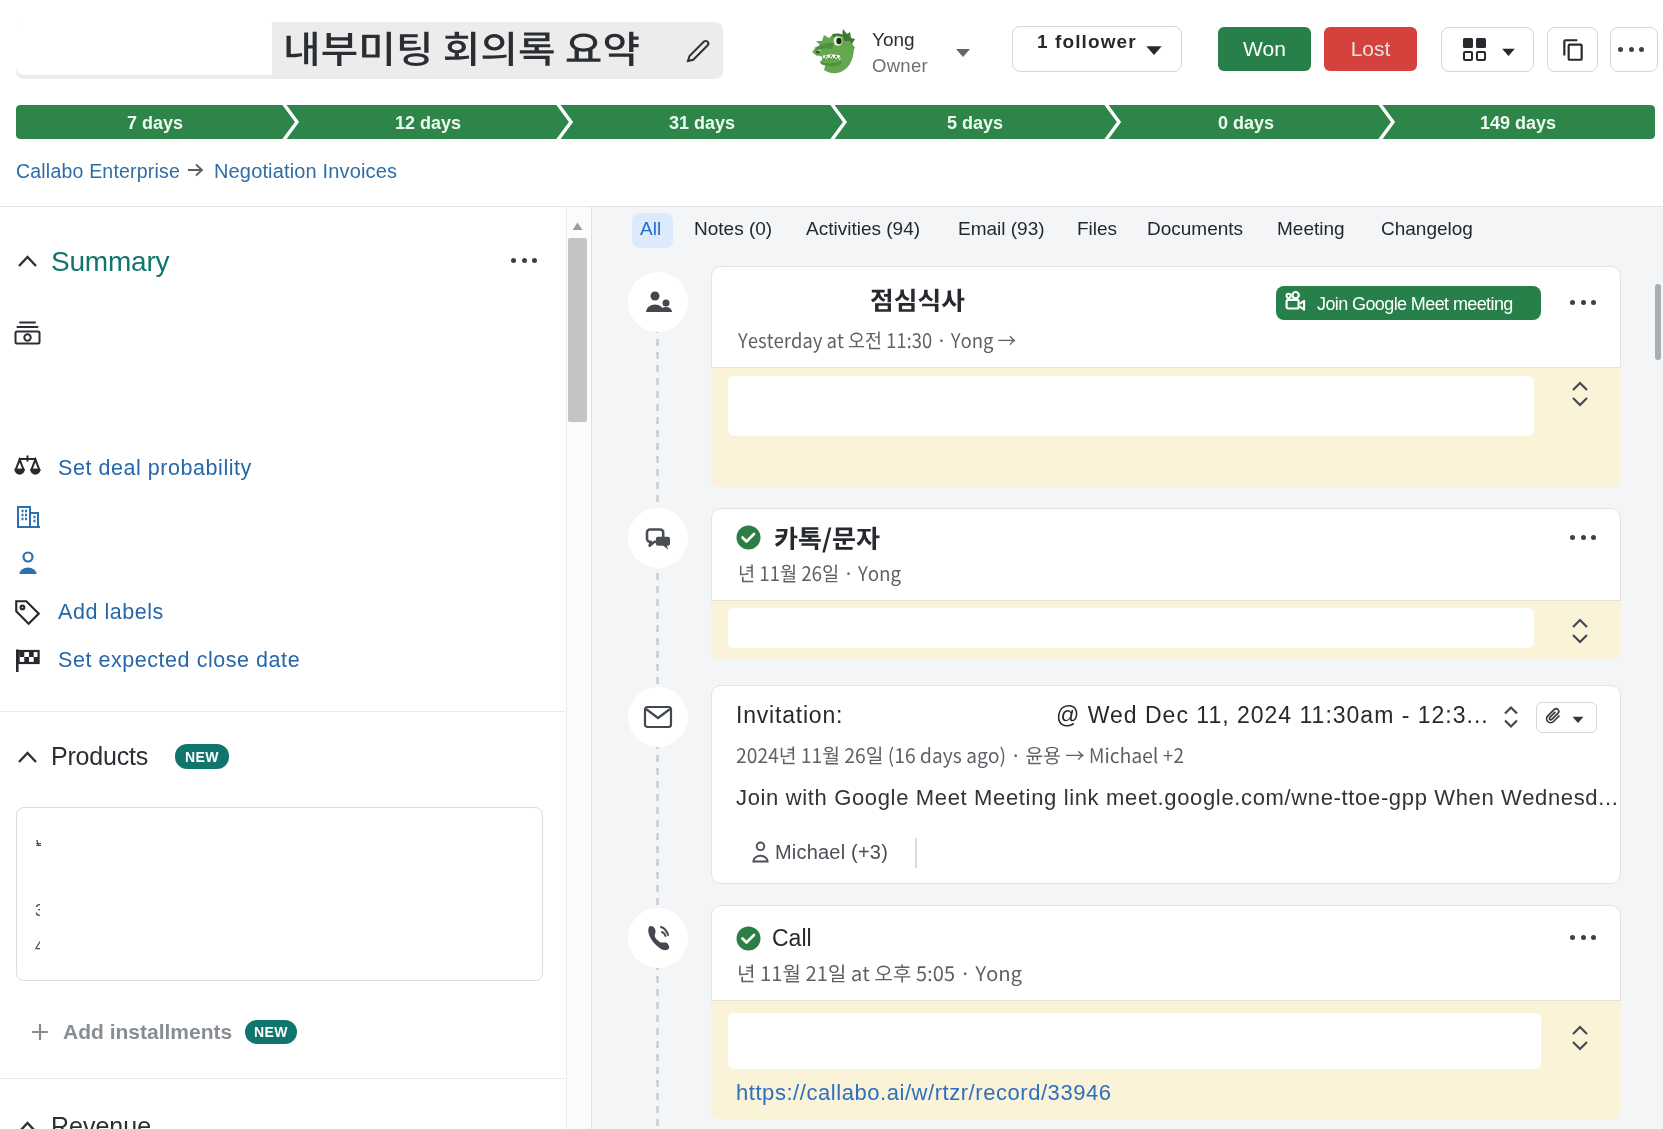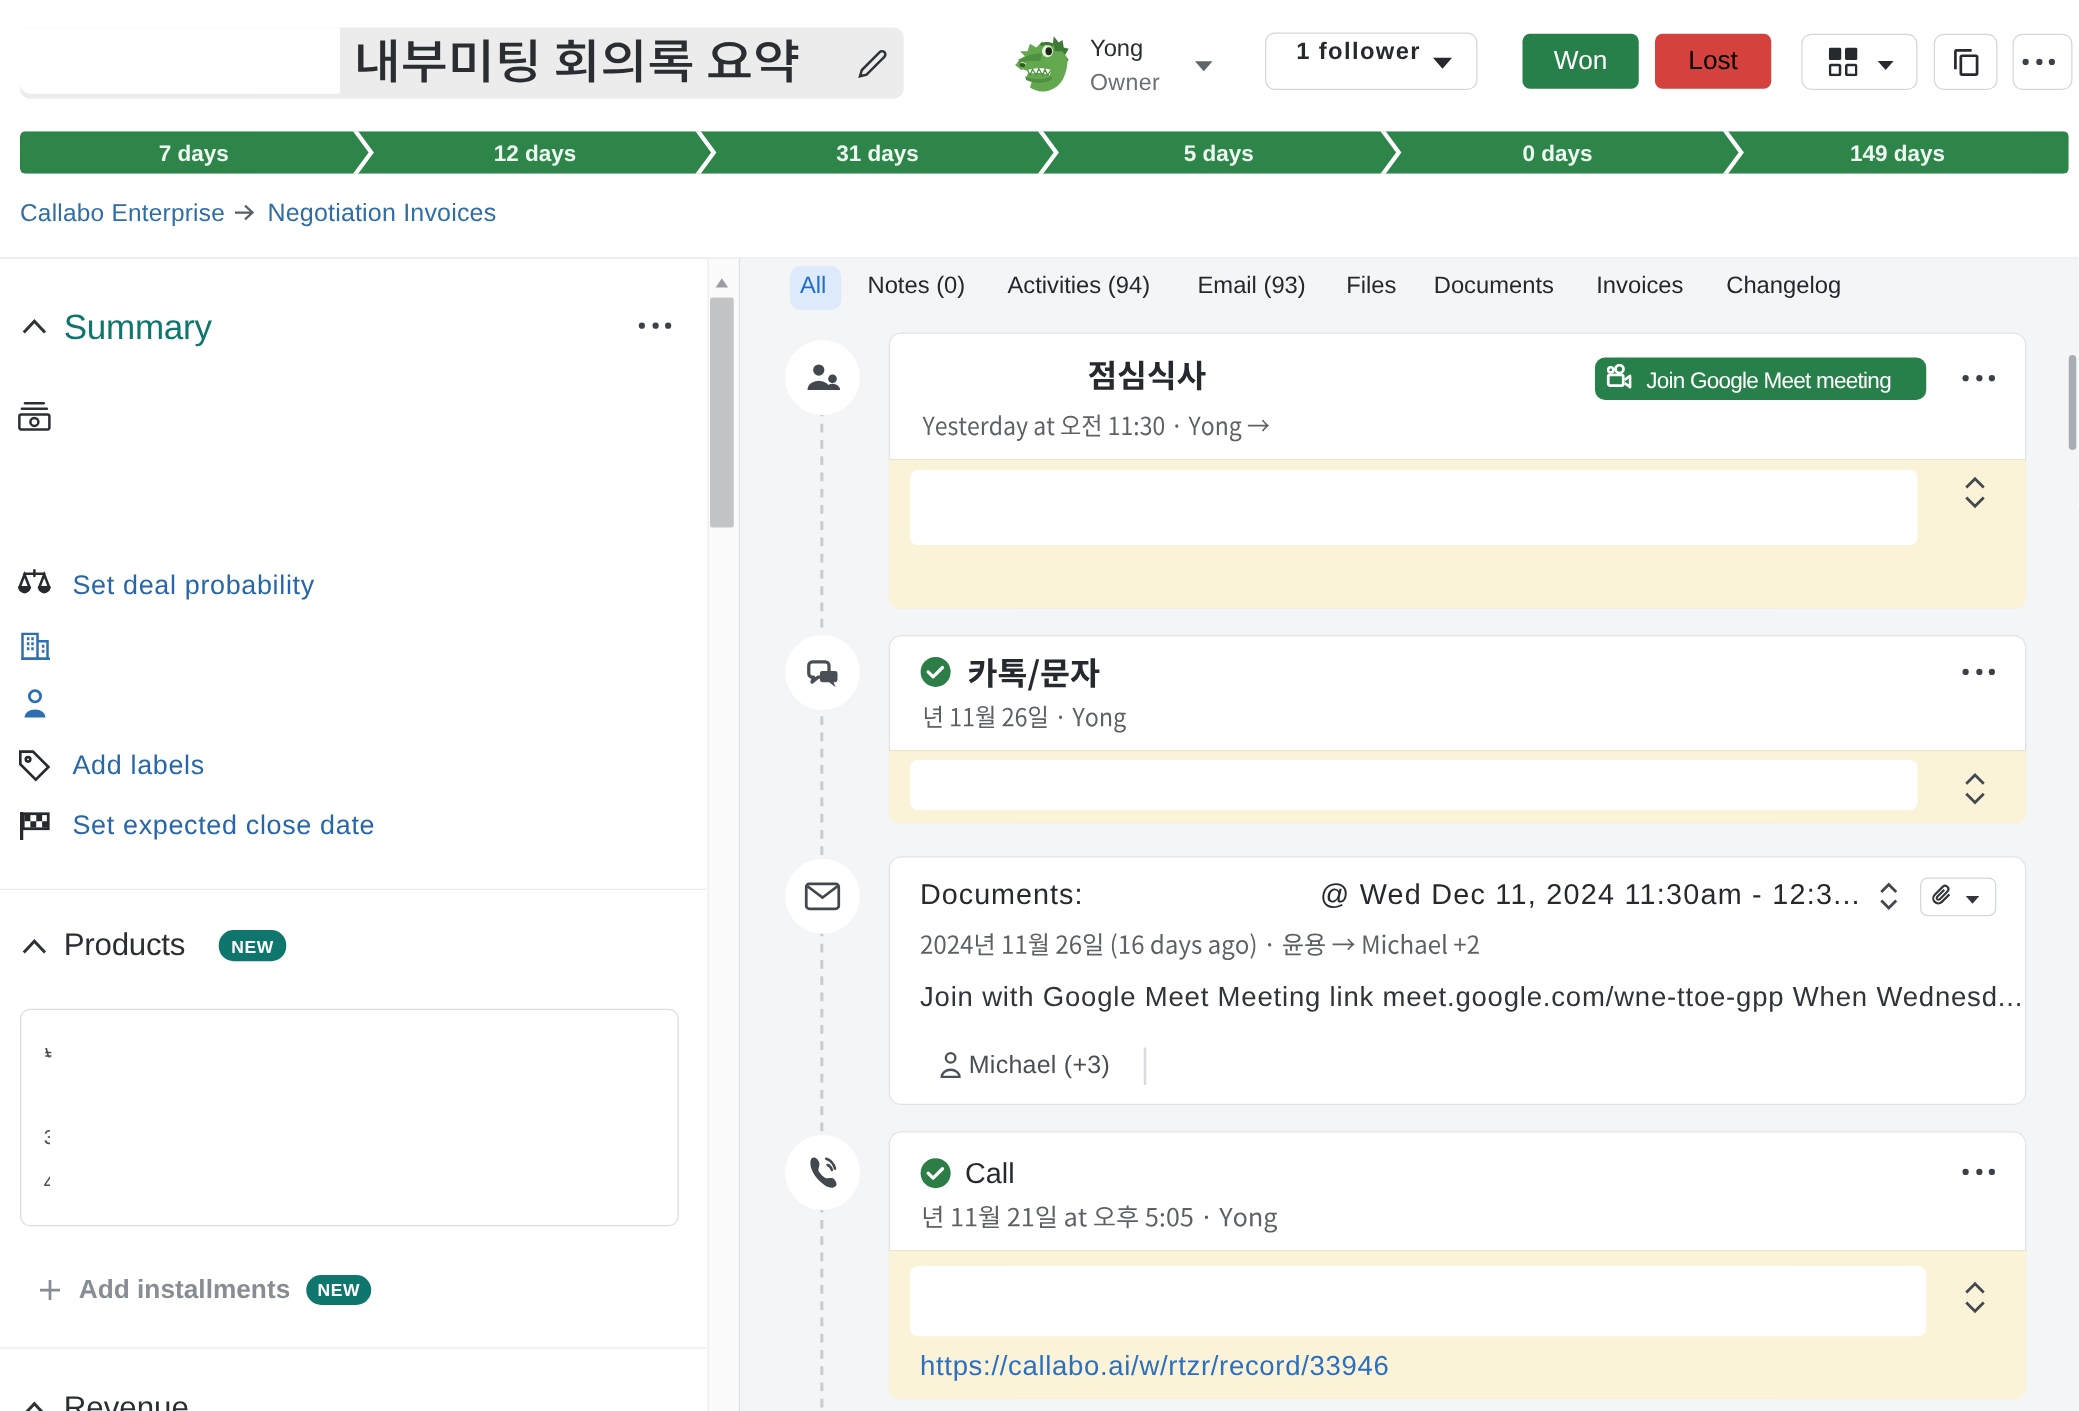--- a/index.html
+++ b/index.html
@@ -50,21 +50,21 @@
       <path d="M2 2h14L9 10z" fill="#5f6569"></path>
     </svg>
 
 <div class="obtn" style="left:1012px;top:26px;width:170px;height:46px"></div>
 <div class="abs" style="left:1037px;top:31px;font-size:19px;font-weight:600;color:#26292e;letter-spacing:1.1px">1 follower</div>
 <svg class="abs" style="left:1144px;top:44px" width="20" height="12" viewBox="0 0 18 11">
       <path d="M2 2h14L9 10z" fill="#26292e"></path>
     </svg>
 
 <div class="abs b" style="left:1218px;top:27px;width:93px;height:44px;background:#27804a;border-radius:6px;color:#fff;font-size:21px;text-align:center;line-height:43px">Won</div>
-<div class="abs b" style="left:1324px;top:27px;width:93px;height:44px;background:#d5413d;border-radius:6px;color:#000000;font-size:21px;text-align:center;line-height:43px">Lost</div>
+<div class="abs b" style="left:1324px;top:27px;width:93px;height:44px;background:#d5413d;border-radius:6px;color:#e5e5e5;font-size:21px;text-align:center;line-height:43px">Lost</div>
 
 <div class="obtn" style="left:1441px;top:27px;width:93px;height:45px"></div>
 <svg class="abs" style="left:1463px;top:38px" width="23" height="23" viewBox="0 0 23 23">
       <rect x="0" y="0" width="10" height="10" rx="1.5" fill="#26292e"></rect>
       <rect x="13" y="0" width="10" height="10" rx="1.5" fill="#26292e"></rect>
       <rect x="1" y="14" width="8" height="8" rx="1" fill="none" stroke="#26292e" stroke-width="2"></rect>
       <rect x="14" y="14" width="8" height="8" rx="1" fill="none" stroke="#26292e" stroke-width="2"></rect>
     </svg>
 <svg class="abs" style="left:1500px;top:47px" width="17" height="10" viewBox="0 0 18 11">
       <path d="M2 2h14L9 10z" fill="#26292e"></path>
@@ -192,21 +192,21 @@
 
 <div class="abs" style="left:592px;top:207px;width:1071px;height:922px;background:#f4f5f7"></div>
 
 <div class="abs" style="left:632px;top:213px;width:41px;height:35px;background:#dceafc;border-radius:8px"></div>
 <div class="abs b" style="left:640px;top:218px;font-size:19px;color:#1f6fc9">All</div>
 <div class="abs b" style="left:694px;top:218px;font-size:19px;color:#24282d">Notes (0)</div>
 <div class="abs b" style="left:806px;top:218px;font-size:19px;color:#24282d">Activities (94)</div>
 <div class="abs b" style="left:958px;top:218px;font-size:19px;color:#24282d">Email (93)</div>
 <div class="abs b" style="left:1077px;top:218px;font-size:19px;color:#24282d">Files</div>
 <div class="abs b" style="left:1147px;top:218px;font-size:19px;color:#24282d">Documents</div>
-<div class="abs b" style="left:1277px;top:218px;font-size:19px;color:#24282d">Invoices</div>
+<div class="abs b" style="left:1277px;top:218px;font-size:19px;color:#24282d">Meeting</div>
 <div class="abs b" style="left:1381px;top:218px;font-size:19px;color:#24282d">Changelog</div>
 
 <svg class="abs" style="left:656px;top:300px" width="3" height="829" viewBox="0 0 3 829">
       <path d="M1.5 0V829" stroke="#c8ccd1" stroke-width="2.5" stroke-dasharray="7 6"></path>
     </svg>
 
 <div class="card" style="top:266px;height:221px"></div>
 <svg class="abs" style="left:870px;top:286px" width="95" height="31" viewBox="0 -25.4 99.4 33" preserveAspectRatio="none">
       <path d="M14.6 -16.9H19.4V-13.9H14.6ZM18.4 -22.6H22.0V-8.2H18.4ZM5.3 -7.1H22.0V2.1H5.3ZM18.5 -4.3H8.9V-0.7H18.5ZM6.9 -20.3H9.8V-18.7Q9.8 -16.4 9.0 -14.2Q8.3 -12.1 6.7 -10.5Q5.2 -8.9 2.8 -8.1L1.0 -10.9Q2.5 -11.5 3.6 -12.3Q4.8 -13.1 5.5 -14.1Q6.2 -15.2 6.5 -16.4Q6.9 -17.5 6.9 -18.7ZM7.6 -20.3H10.5V-18.7Q10.5 -17.3 11.1 -15.8Q11.7 -14.4 12.9 -13.2Q14.2 -12.1 16.2 -11.4L14.4 -8.6Q12.1 -9.4 10.6 -10.9Q9.1 -12.4 8.4 -14.5Q7.6 -16.5 7.6 -18.7ZM1.9 -21.3H15.4V-18.5H1.9Z M43.1 -22.6H46.7V-8.5H43.1ZM30.1 -7.3H46.7V2.1H30.1ZM43.2 -4.5H33.6V-0.7H43.2ZM31.8 -21.7H34.8V-19.3Q34.8 -17.0 34.0 -14.9Q33.2 -12.8 31.6 -11.2Q30.0 -9.7 27.6 -8.9L25.8 -11.7Q27.4 -12.2 28.5 -13.0Q29.7 -13.8 30.4 -14.8Q31.1 -15.9 31.5 -17.0Q31.8 -18.1 31.8 -19.3ZM32.5 -21.7H35.5V-19.3Q35.5 -18.2 35.8 -17.1Q36.1 -16.0 36.8 -15.0Q37.5 -14.1 38.7 -13.3Q39.8 -12.6 41.3 -12.1L39.6 -9.4Q37.8 -9.9 36.4 -10.9Q35.1 -11.8 34.2 -13.1Q33.4 -14.4 32.9 -16.0Q32.5 -17.6 32.5 -19.3Z M56.6 -21.5H59.6V-19.1Q59.6 -16.7 58.8 -14.6Q58.1 -12.5 56.5 -10.9Q54.9 -9.3 52.4 -8.5L50.7 -11.3Q52.2 -11.8 53.4 -12.7Q54.5 -13.5 55.2 -14.5Q56.0 -15.6 56.3 -16.7Q56.6 -17.9 56.6 -19.1ZM57.4 -21.5H60.3V-19.1Q60.3 -17.9 60.6 -16.8Q61.0 -15.7 61.7 -14.7Q62.4 -13.7 63.5 -13.0Q64.6 -12.2 66.1 -11.7L64.4 -8.9Q62.0 -9.7 60.4 -11.2Q58.9 -12.7 58.1 -14.7Q57.4 -16.8 57.4 -19.1ZM54.5 -6.6H71.6V2.4H67.9V-3.8H54.5ZM67.9 -22.6H71.6V-7.7H67.9Z M81.2 -20.7H84.1V-17.1Q84.1 -14.7 83.7 -12.5Q83.3 -10.3 82.5 -8.4Q81.6 -6.5 80.3 -5.1Q79.0 -3.6 77.3 -2.7L75.1 -5.6Q76.7 -6.4 77.9 -7.6Q79.0 -8.8 79.8 -10.3Q80.5 -11.9 80.9 -13.6Q81.2 -15.3 81.2 -17.1ZM81.9 -20.7H84.8V-17.1Q84.8 -15.4 85.2 -13.7Q85.5 -12.1 86.2 -10.6Q86.9 -9.1 88.0 -8.0Q89.1 -6.8 90.6 -6.1L88.4 -3.2Q86.7 -4.0 85.5 -5.5Q84.3 -6.9 83.5 -8.7Q82.7 -10.6 82.3 -12.7Q81.9 -14.8 81.9 -17.1ZM91.6 -22.6H95.2V2.4H91.6ZM94.4 -13.0H98.8V-10.0H94.4Z" fill="#26292e"></path>
     </svg>
@@ -248,21 +248,21 @@
 <svg class="abs" style="left:738px;top:561px" width="163" height="27" viewBox="0 -20 175.0 27" preserveAspectRatio="none">
       <path d="M14.2 -16.5H15.9V-3.1H14.2ZM9.1 -14.2H14.8V-12.8H9.1ZM4.3 -0.2H16.4V1.2H4.3ZM4.3 -4.3H6.0V0.4H4.3ZM2.1 -15.2H3.7V-6.7H2.1ZM2.1 -7.2H3.4Q5.3 -7.2 7.2 -7.3Q9.1 -7.5 11.2 -7.9L11.4 -6.5Q9.2 -6.1 7.3 -5.9Q5.4 -5.8 3.4 -5.8H2.1ZM9.1 -10.7H14.8V-9.4H9.1Z M24.6 0.0V-1.5H27.9V-12.5H25.3V-13.6Q26.3 -13.8 27.0 -14.1Q27.7 -14.3 28.3 -14.7H29.7V-1.5H32.7V0.0Z M35.7 0.0V-1.5H39.0V-12.5H36.4V-13.6Q37.4 -13.8 38.1 -14.1Q38.8 -14.3 39.4 -14.7H40.8V-1.5H43.8V0.0Z M50.9 -9.1H52.6V-5.8H50.9ZM59.2 -16.5H60.9V-5.9H59.2ZM46.2 -8.5 46.0 -9.7Q47.8 -9.7 49.7 -9.8Q51.7 -9.8 53.8 -9.9Q55.9 -10.0 57.8 -10.2L57.9 -9.1Q55.9 -8.8 53.9 -8.7Q51.8 -8.6 49.9 -8.5Q47.9 -8.5 46.2 -8.5ZM48.8 -5.2H60.9V-1.5H50.4V0.6H48.8V-2.6H59.2V-4.0H48.8ZM48.8 0.1H61.5V1.4H48.8ZM55.6 -7.9H59.8V-6.8H55.6ZM51.9 -16.2Q53.2 -16.2 54.2 -15.9Q55.2 -15.5 55.8 -14.9Q56.3 -14.3 56.3 -13.5Q56.3 -12.6 55.8 -12.0Q55.2 -11.4 54.2 -11.1Q53.2 -10.8 51.9 -10.8Q50.5 -10.8 49.5 -11.1Q48.5 -11.4 48.0 -12.0Q47.4 -12.6 47.4 -13.5Q47.4 -14.3 48.0 -14.9Q48.5 -15.5 49.5 -15.9Q50.5 -16.2 51.9 -16.2ZM51.9 -15.0Q50.5 -15.0 49.8 -14.6Q49.0 -14.2 49.0 -13.5Q49.0 -12.8 49.8 -12.3Q50.5 -11.9 51.9 -11.9Q53.2 -11.9 54.0 -12.3Q54.8 -12.8 54.8 -13.5Q54.8 -14.2 54.0 -14.6Q53.2 -15.0 51.9 -15.0Z M68.8 0.0V-1.1Q71.1 -3.1 72.6 -4.8Q74.1 -6.4 74.8 -7.9Q75.6 -9.3 75.6 -10.5Q75.6 -11.4 75.3 -12.0Q75.0 -12.7 74.4 -13.1Q73.8 -13.4 72.9 -13.4Q72.0 -13.4 71.2 -13.0Q70.4 -12.5 69.8 -11.7L68.8 -12.8Q69.6 -13.8 70.7 -14.3Q71.7 -14.9 73.1 -14.9Q74.4 -14.9 75.4 -14.4Q76.3 -13.9 76.8 -12.9Q77.4 -11.9 77.4 -10.6Q77.4 -9.2 76.6 -7.7Q75.9 -6.2 74.6 -4.6Q73.3 -3.1 71.6 -1.4Q72.2 -1.5 72.8 -1.5Q73.4 -1.6 74.0 -1.6H78.1V0.0Z M85.1 0.3Q84.0 0.3 83.1 -0.2Q82.2 -0.6 81.6 -1.6Q80.9 -2.5 80.5 -3.8Q80.2 -5.2 80.2 -7.0Q80.2 -9.1 80.6 -10.7Q81.1 -12.2 81.8 -13.1Q82.6 -14.1 83.6 -14.5Q84.5 -14.9 85.6 -14.9Q86.7 -14.9 87.6 -14.5Q88.4 -14.1 89.0 -13.4L88.0 -12.3Q87.6 -12.8 87.0 -13.1Q86.3 -13.4 85.7 -13.4Q84.6 -13.4 83.8 -12.8Q82.9 -12.2 82.4 -10.8Q81.9 -9.4 81.9 -7.0Q81.9 -5.1 82.3 -3.8Q82.6 -2.5 83.3 -1.8Q84.1 -1.2 85.1 -1.2Q85.8 -1.2 86.3 -1.6Q86.9 -2.0 87.2 -2.8Q87.6 -3.5 87.6 -4.5Q87.6 -5.5 87.3 -6.2Q87.0 -7.0 86.4 -7.3Q85.8 -7.7 84.9 -7.7Q84.2 -7.7 83.4 -7.3Q82.6 -6.8 81.8 -5.7L81.8 -7.2Q82.2 -7.8 82.8 -8.2Q83.4 -8.6 84.0 -8.9Q84.6 -9.1 85.2 -9.1Q86.5 -9.1 87.4 -8.6Q88.3 -8.1 88.8 -7.1Q89.3 -6.0 89.3 -4.5Q89.3 -3.1 88.7 -2.0Q88.1 -0.9 87.2 -0.3Q86.2 0.3 85.1 0.3Z M96.2 -15.9Q97.6 -15.9 98.6 -15.4Q99.7 -14.9 100.3 -14.0Q100.9 -13.1 100.9 -11.9Q100.9 -10.7 100.3 -9.8Q99.7 -8.9 98.6 -8.4Q97.6 -7.9 96.2 -7.9Q94.9 -7.9 93.8 -8.4Q92.8 -8.9 92.2 -9.8Q91.6 -10.7 91.6 -11.9Q91.6 -13.1 92.2 -14.0Q92.8 -14.9 93.8 -15.4Q94.9 -15.9 96.2 -15.9ZM96.2 -14.5Q95.4 -14.5 94.7 -14.2Q94.0 -13.8 93.6 -13.2Q93.2 -12.6 93.2 -11.9Q93.2 -11.1 93.6 -10.5Q94.0 -9.9 94.7 -9.6Q95.4 -9.2 96.2 -9.2Q97.1 -9.2 97.8 -9.6Q98.5 -9.9 98.9 -10.5Q99.3 -11.1 99.3 -11.9Q99.3 -12.6 98.9 -13.2Q98.5 -13.8 97.8 -14.2Q97.1 -14.5 96.2 -14.5ZM104.3 -16.5H106.0V-7.3H104.3ZM94.3 -6.4H106.0V-2.0H95.9V0.7H94.3V-3.2H104.3V-5.1H94.3ZM94.3 -0.0H106.6V1.3H94.3Z M118.6 -5.9Q118.0 -5.9 117.6 -6.3Q117.3 -6.7 117.3 -7.3Q117.3 -7.9 117.6 -8.3Q118.0 -8.7 118.6 -8.7Q119.1 -8.7 119.5 -8.3Q119.9 -7.9 119.9 -7.3Q119.9 -6.7 119.5 -6.3Q119.1 -5.9 118.6 -5.9Z M133.1 0.0V-5.7L128.7 -14.7H130.7L132.6 -10.5Q132.9 -9.7 133.3 -8.9Q133.6 -8.1 134.0 -7.3H134.1Q134.5 -8.1 134.9 -8.9Q135.2 -9.7 135.6 -10.5L137.5 -14.7H139.4L135.0 -5.7V0.0Z M145.4 0.3Q144.1 0.3 142.9 -0.4Q141.8 -1.1 141.1 -2.4Q140.4 -3.6 140.4 -5.4Q140.4 -7.2 141.1 -8.5Q141.8 -9.8 142.9 -10.5Q144.1 -11.1 145.4 -11.1Q146.4 -11.1 147.3 -10.8Q148.2 -10.4 148.9 -9.6Q149.6 -8.9 150.0 -7.8Q150.4 -6.8 150.4 -5.4Q150.4 -3.6 149.7 -2.4Q149.0 -1.1 147.9 -0.4Q146.8 0.3 145.4 0.3ZM145.4 -1.3Q146.4 -1.3 147.1 -1.8Q147.8 -2.3 148.2 -3.2Q148.6 -4.2 148.6 -5.4Q148.6 -6.7 148.2 -7.6Q147.8 -8.6 147.1 -9.1Q146.4 -9.6 145.4 -9.6Q144.5 -9.6 143.8 -9.1Q143.1 -8.6 142.7 -7.6Q142.3 -6.7 142.3 -5.4Q142.3 -4.2 142.7 -3.2Q143.1 -2.3 143.8 -1.8Q144.5 -1.3 145.4 -1.3Z M153.3 0.0V-10.9H154.8L155.0 -9.3H155.0Q155.8 -10.1 156.7 -10.6Q157.6 -11.1 158.7 -11.1Q160.4 -11.1 161.2 -10.0Q162.0 -9.0 162.0 -6.9V0.0H160.2V-6.6Q160.2 -8.2 159.7 -8.9Q159.2 -9.5 158.1 -9.5Q157.3 -9.5 156.6 -9.1Q156.0 -8.7 155.2 -7.9V0.0Z M169.2 5.0Q167.9 5.0 166.8 4.7Q165.8 4.3 165.3 3.7Q164.7 3.0 164.7 2.1Q164.7 1.4 165.1 0.7Q165.5 0.1 166.3 -0.4V-0.5Q165.9 -0.7 165.6 -1.2Q165.3 -1.6 165.3 -2.2Q165.3 -2.9 165.7 -3.4Q166.1 -4.0 166.5 -4.3V-4.3Q166.0 -4.8 165.5 -5.5Q165.1 -6.3 165.1 -7.3Q165.1 -8.5 165.7 -9.3Q166.2 -10.2 167.1 -10.7Q168.1 -11.1 169.2 -11.1Q169.6 -11.1 170.0 -11.1Q170.4 -11.0 170.7 -10.9H174.5V-9.5H172.3Q172.7 -9.1 172.9 -8.5Q173.1 -7.9 173.1 -7.2Q173.1 -6.1 172.6 -5.2Q172.1 -4.4 171.2 -3.9Q170.3 -3.4 169.2 -3.4Q168.8 -3.4 168.4 -3.5Q167.9 -3.6 167.6 -3.8Q167.3 -3.6 167.1 -3.3Q166.9 -3.0 166.9 -2.5Q166.9 -2.0 167.3 -1.7Q167.7 -1.3 168.8 -1.3H170.9Q172.8 -1.3 173.7 -0.7Q174.7 -0.1 174.7 1.2Q174.7 2.2 174.0 3.1Q173.3 4.0 172.1 4.5Q170.9 5.0 169.2 5.0ZM169.2 -4.7Q169.8 -4.7 170.3 -5.0Q170.9 -5.3 171.2 -5.9Q171.5 -6.5 171.5 -7.3Q171.5 -8.1 171.2 -8.6Q170.9 -9.2 170.3 -9.5Q169.8 -9.8 169.2 -9.8Q168.5 -9.8 168.0 -9.5Q167.5 -9.2 167.2 -8.6Q166.9 -8.1 166.9 -7.3Q166.9 -6.5 167.2 -5.9Q167.5 -5.3 168.0 -5.0Q168.5 -4.7 169.2 -4.7ZM169.4 3.7Q170.5 3.7 171.3 3.4Q172.0 3.1 172.5 2.6Q172.9 2.1 172.9 1.5Q172.9 0.8 172.3 0.5Q171.8 0.2 170.7 0.2H168.8Q168.5 0.2 168.1 0.1Q167.8 0.1 167.4 -0.0Q166.8 0.4 166.6 0.9Q166.3 1.4 166.3 1.8Q166.3 2.7 167.1 3.2Q168.0 3.7 169.4 3.7Z" fill="#5c6166"></path>
     </svg>
 <div class="yellow" style="top:600px;height:59px;left:711px;width:910px;position:absolute"></div>
 <div class="winput" style="left:728px;top:608px;width:806px;height:40px"></div>
 <svg class="abs" style="left:1569px;top:617px" width="22" height="28" viewBox="0 0 22 28" fill="none" stroke="#45494f" stroke-width="2.2">
       <path d="M4 10l7-7 7 7M4 18l7 7 7-7"></path>
     </svg>
 
 <div class="card" style="top:685px;height:199px"></div>
-<div class="abs b" style="left:736px;top:702px;font-size:23px;color:#26292e;letter-spacing:.8px">Documents:</div>
+<div class="abs b" style="left:736px;top:702px;font-size:23px;color:#26292e;letter-spacing:.8px">Invitation:</div>
 <div class="abs b" style="left:1056px;top:702px;font-size:23px;color:#26292e;letter-spacing:1px">@ Wed Dec 11, 2024 11:30am - 12:3...</div>
 <svg class="abs" style="left:1501px;top:705px" width="20" height="24" viewBox="0 0 22 28" fill="none" stroke="#45494f" stroke-width="2.6">
       <path d="M4 10l7-7 7 7M4 18l7 7 7-7"></path>
     </svg>
 <div class="obtn" style="left:1536px;top:702px;width:61px;height:31px;border-radius:6px"></div>
 <svg class="abs" style="left:1545px;top:707px" width="17" height="20" viewBox="0 0 17 20" fill="none" stroke="#32373c" stroke-width="1.7">
       <path d="M14.5 8.5l-6 6a4 4 0 0 1-5.7-5.7l6.5-6.5a2.7 2.7 0 0 1 3.8 3.8l-6.3 6.3a1.4 1.4 0 0 1-2-2l5.6-5.6"></path>
     </svg>
 <svg class="abs" style="left:1571px;top:715px" width="14" height="9" viewBox="0 0 18 11">
       <path d="M2 2h14L9 10z" fill="#32373c"></path>

